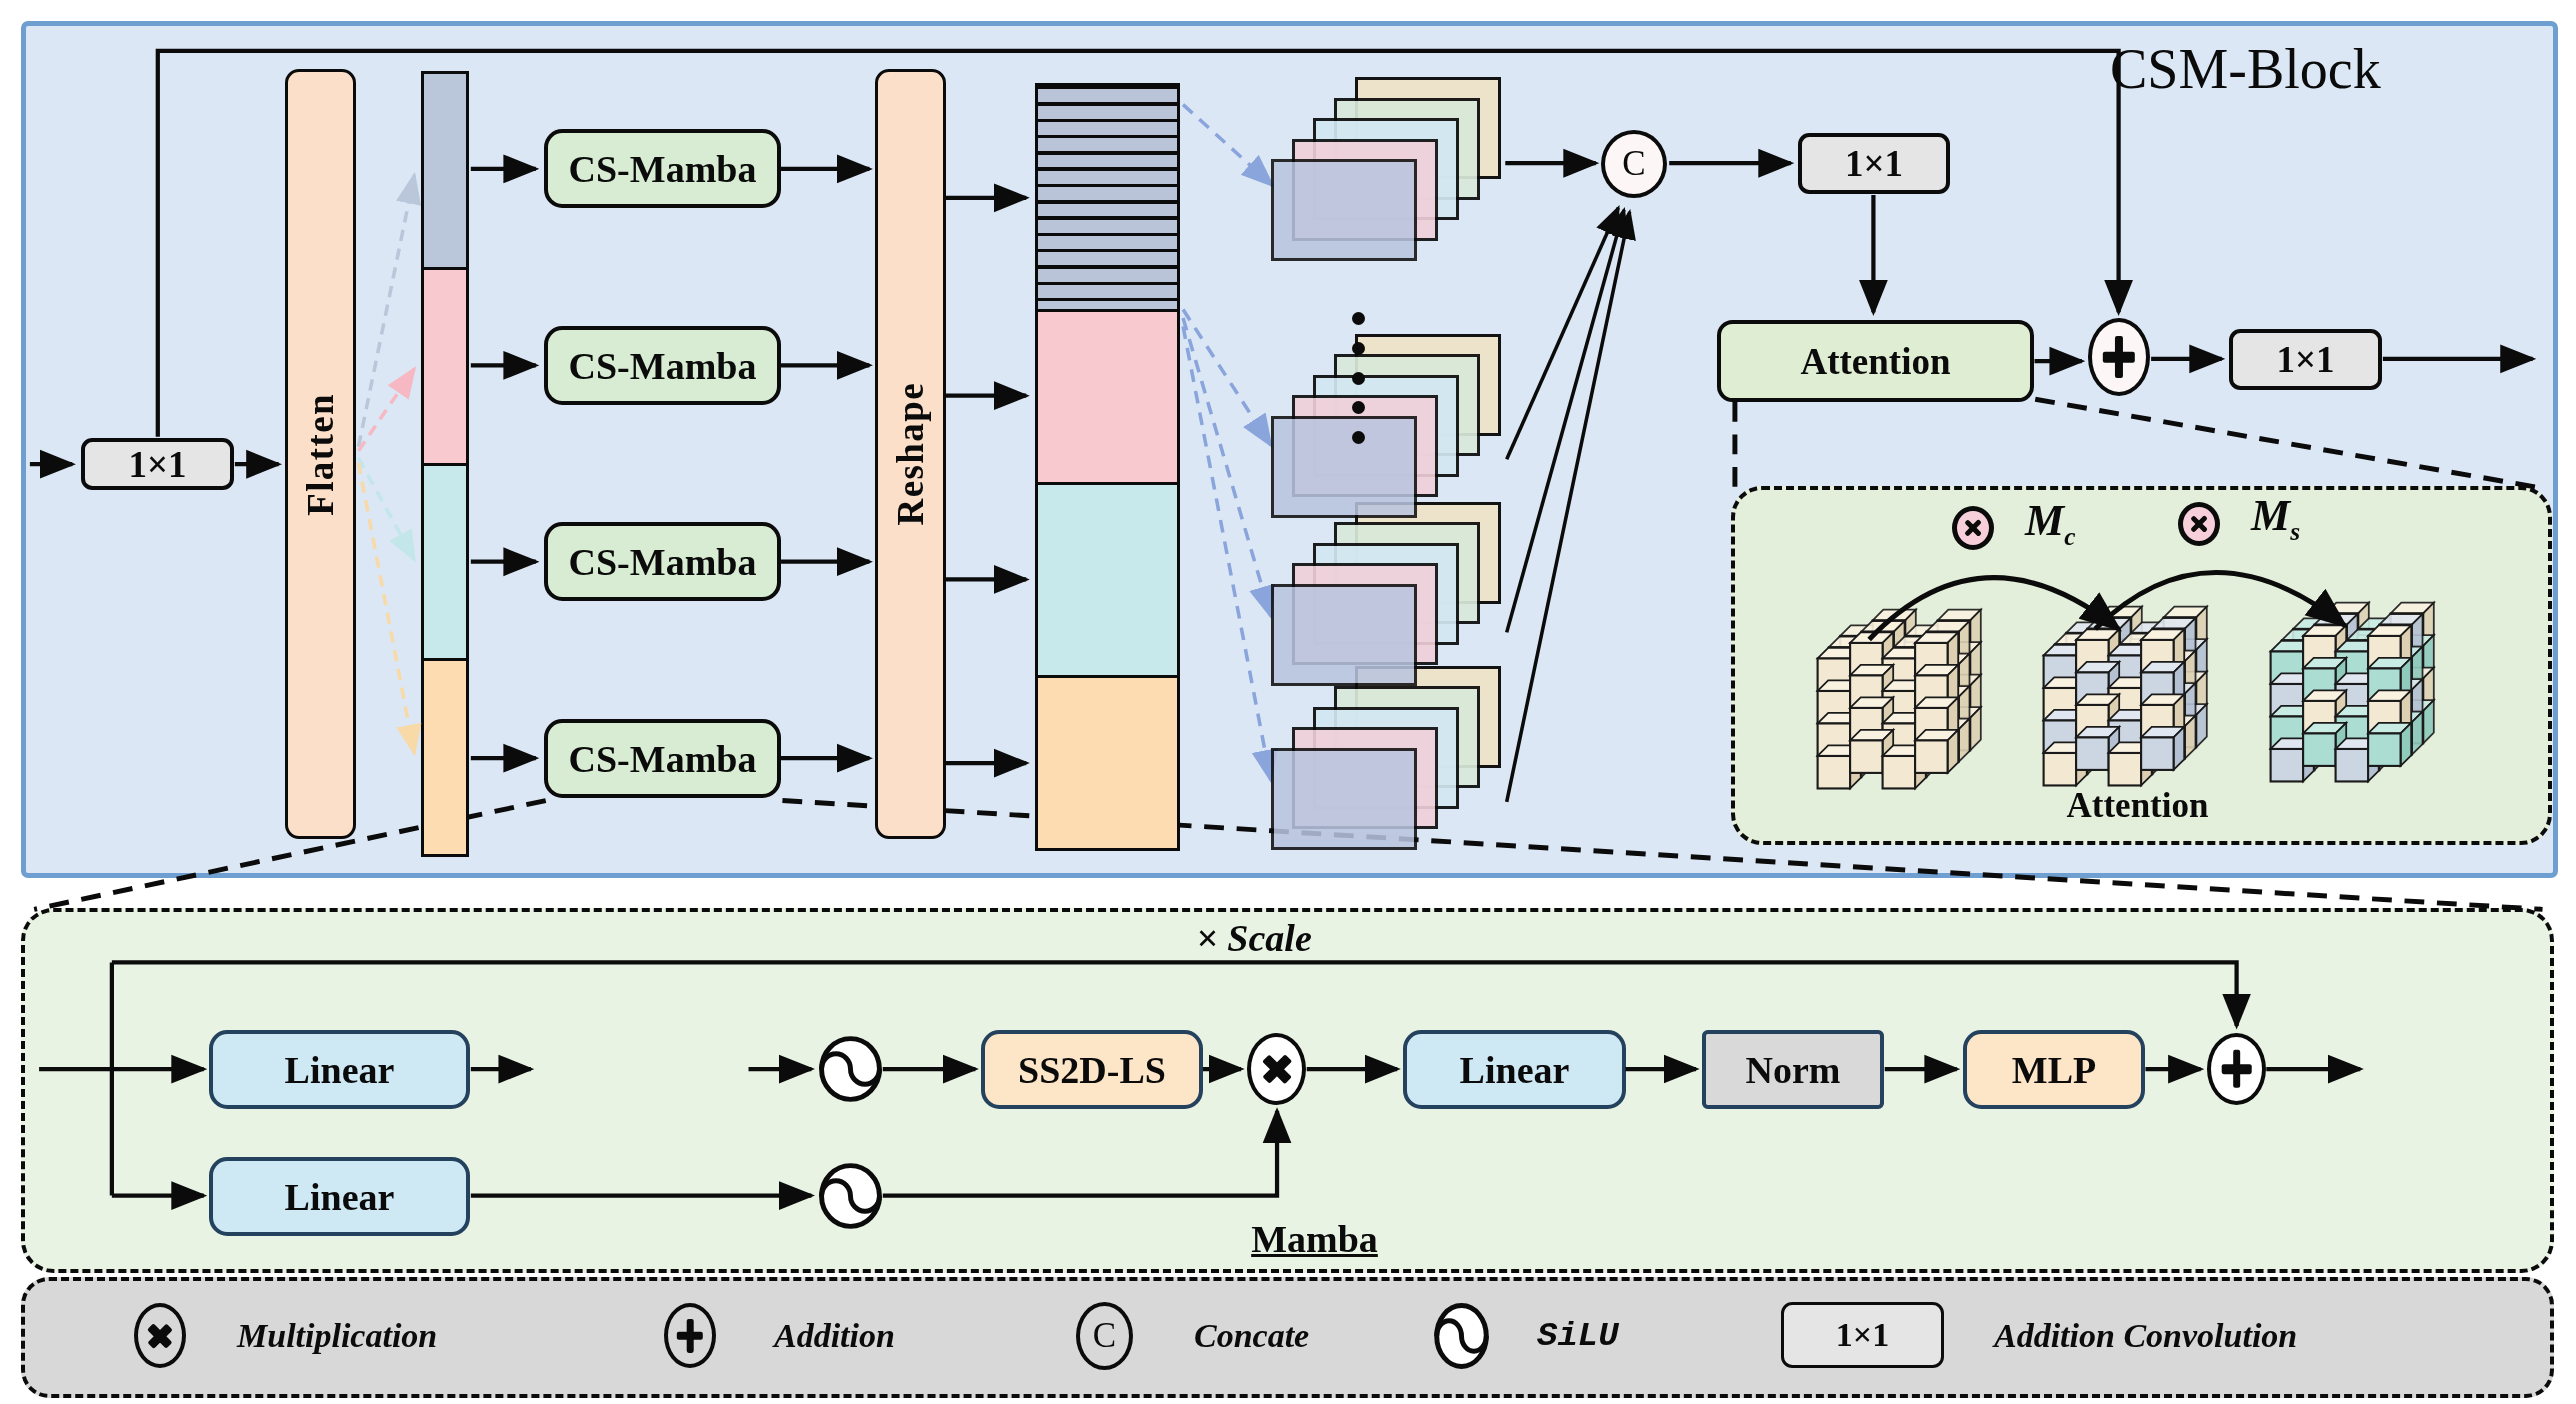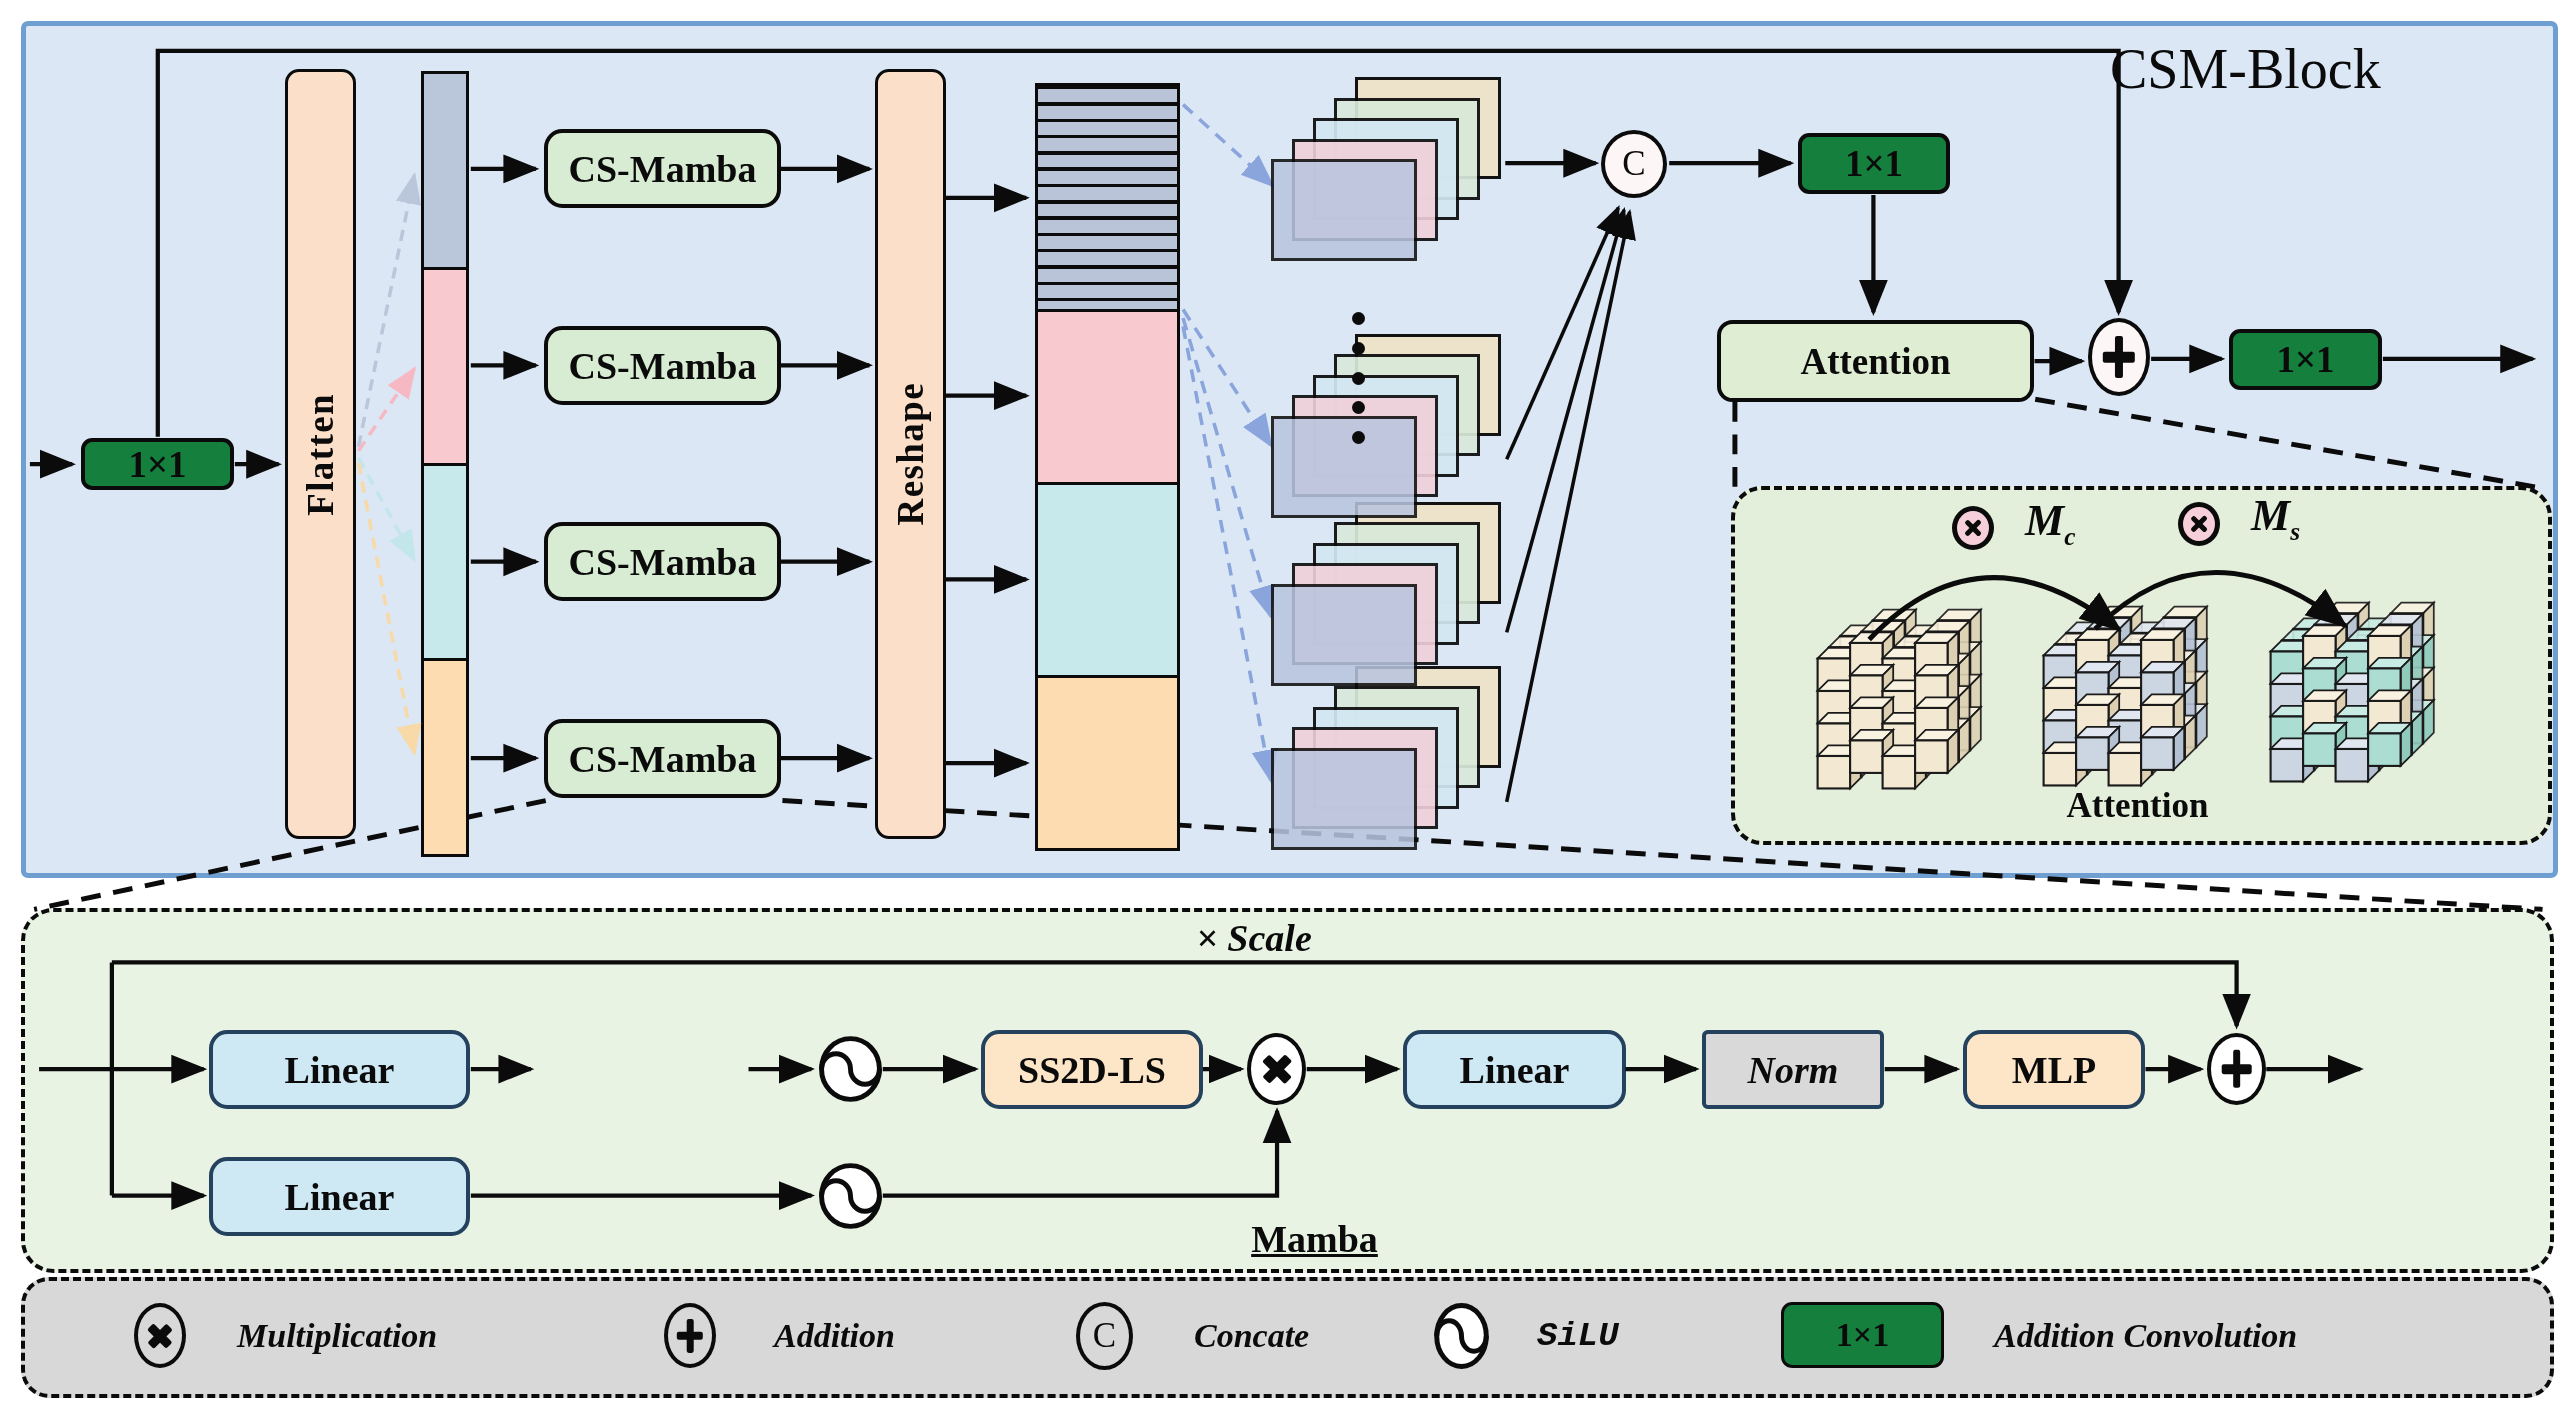--- a/index.html
+++ b/index.html
@@ -11,30 +11,30 @@
              border:5px solid #6f9fd1;border-radius:7px;}
   .panel-mamba{left:21px;top:908px;width:2525px;height:357px;background:#e8f3e4;
                border:4.2px dashed #0b0b0b;border-radius:32.5px;}
   .panel-legend{left:21px;top:1277px;width:2525px;height:113px;background:#d8d8d8;
                 border:4.2px dashed #0b0b0b;border-radius:28px;}
   .inset{left:1731px;top:486px;width:813px;height:351px;background:#e4efdb;
          border:4.2px dashed #0b0b0b;border-radius:31px;}
   
   .box{display:flex;align-items:center;justify-content:center;box-sizing:border-box;
        font-weight:bold;line-height:1;}
-  .gbox{background:#15803d;border:4.2px solid #0b0b0b;border-radius:11.3px;font-size:37px;font-weight:600;}
+  .gbox{background:#e5e5e5;border:4.2px solid #0b0b0b;border-radius:11.3px;font-size:37px;font-weight:600;}
   .csbox{background:#d7ecd2;border:4.2px solid #0b0b0b;border-radius:18.4px;font-size:38px;}
   .attnbox{background:#dfedd3;border:4.2px solid #0b0b0b;border-radius:15.5px;font-size:37px;}
   .vbox{background:#fbdfc9;border:3.5px solid #0b0b0b;border-radius:14px;font-size:37px;}
   .vtext{writing-mode:vertical-rl;transform:rotate(180deg);letter-spacing:1.4px;}
   .navy{border:4.2px solid #24425e;border-radius:18.4px;font-size:38px;}
   .b-blue{background:#cfe9f4;}
   .b-green{background:#d8ecd5;}
   .b-peach{background:#fde6c8;}
-  .b-gray{background:#d9d9d9;border-radius:5.7px;font-style:italic;}
+  .b-gray{background:#d9d9d9;border-radius:5.7px;}
   
   .segcol{left:421px;top:71px;width:48px;height:786px;border:3.5px solid #0b0b0b;box-sizing:border-box;
           display:flex;flex-direction:column;}
   .segcol > div{flex:1;border-bottom:3.5px solid #0b0b0b;}
   .segcol > div:last-child{border-bottom:none;}
   .col2{left:1035px;top:83px;width:145px;height:768px;border:3.5px solid #0b0b0b;box-sizing:border-box;
         display:flex;flex-direction:column;}
   .stripes{height:223px;background:repeating-linear-gradient(to bottom,#0b0b0b 0 3.5px,#b9c4d9 3.5px 16.3px);
            border-bottom:3.5px solid #0b0b0b;}
   .c2pink{height:170px;background:#f9c9d0;border-bottom:3.5px solid #0b0b0b;}

